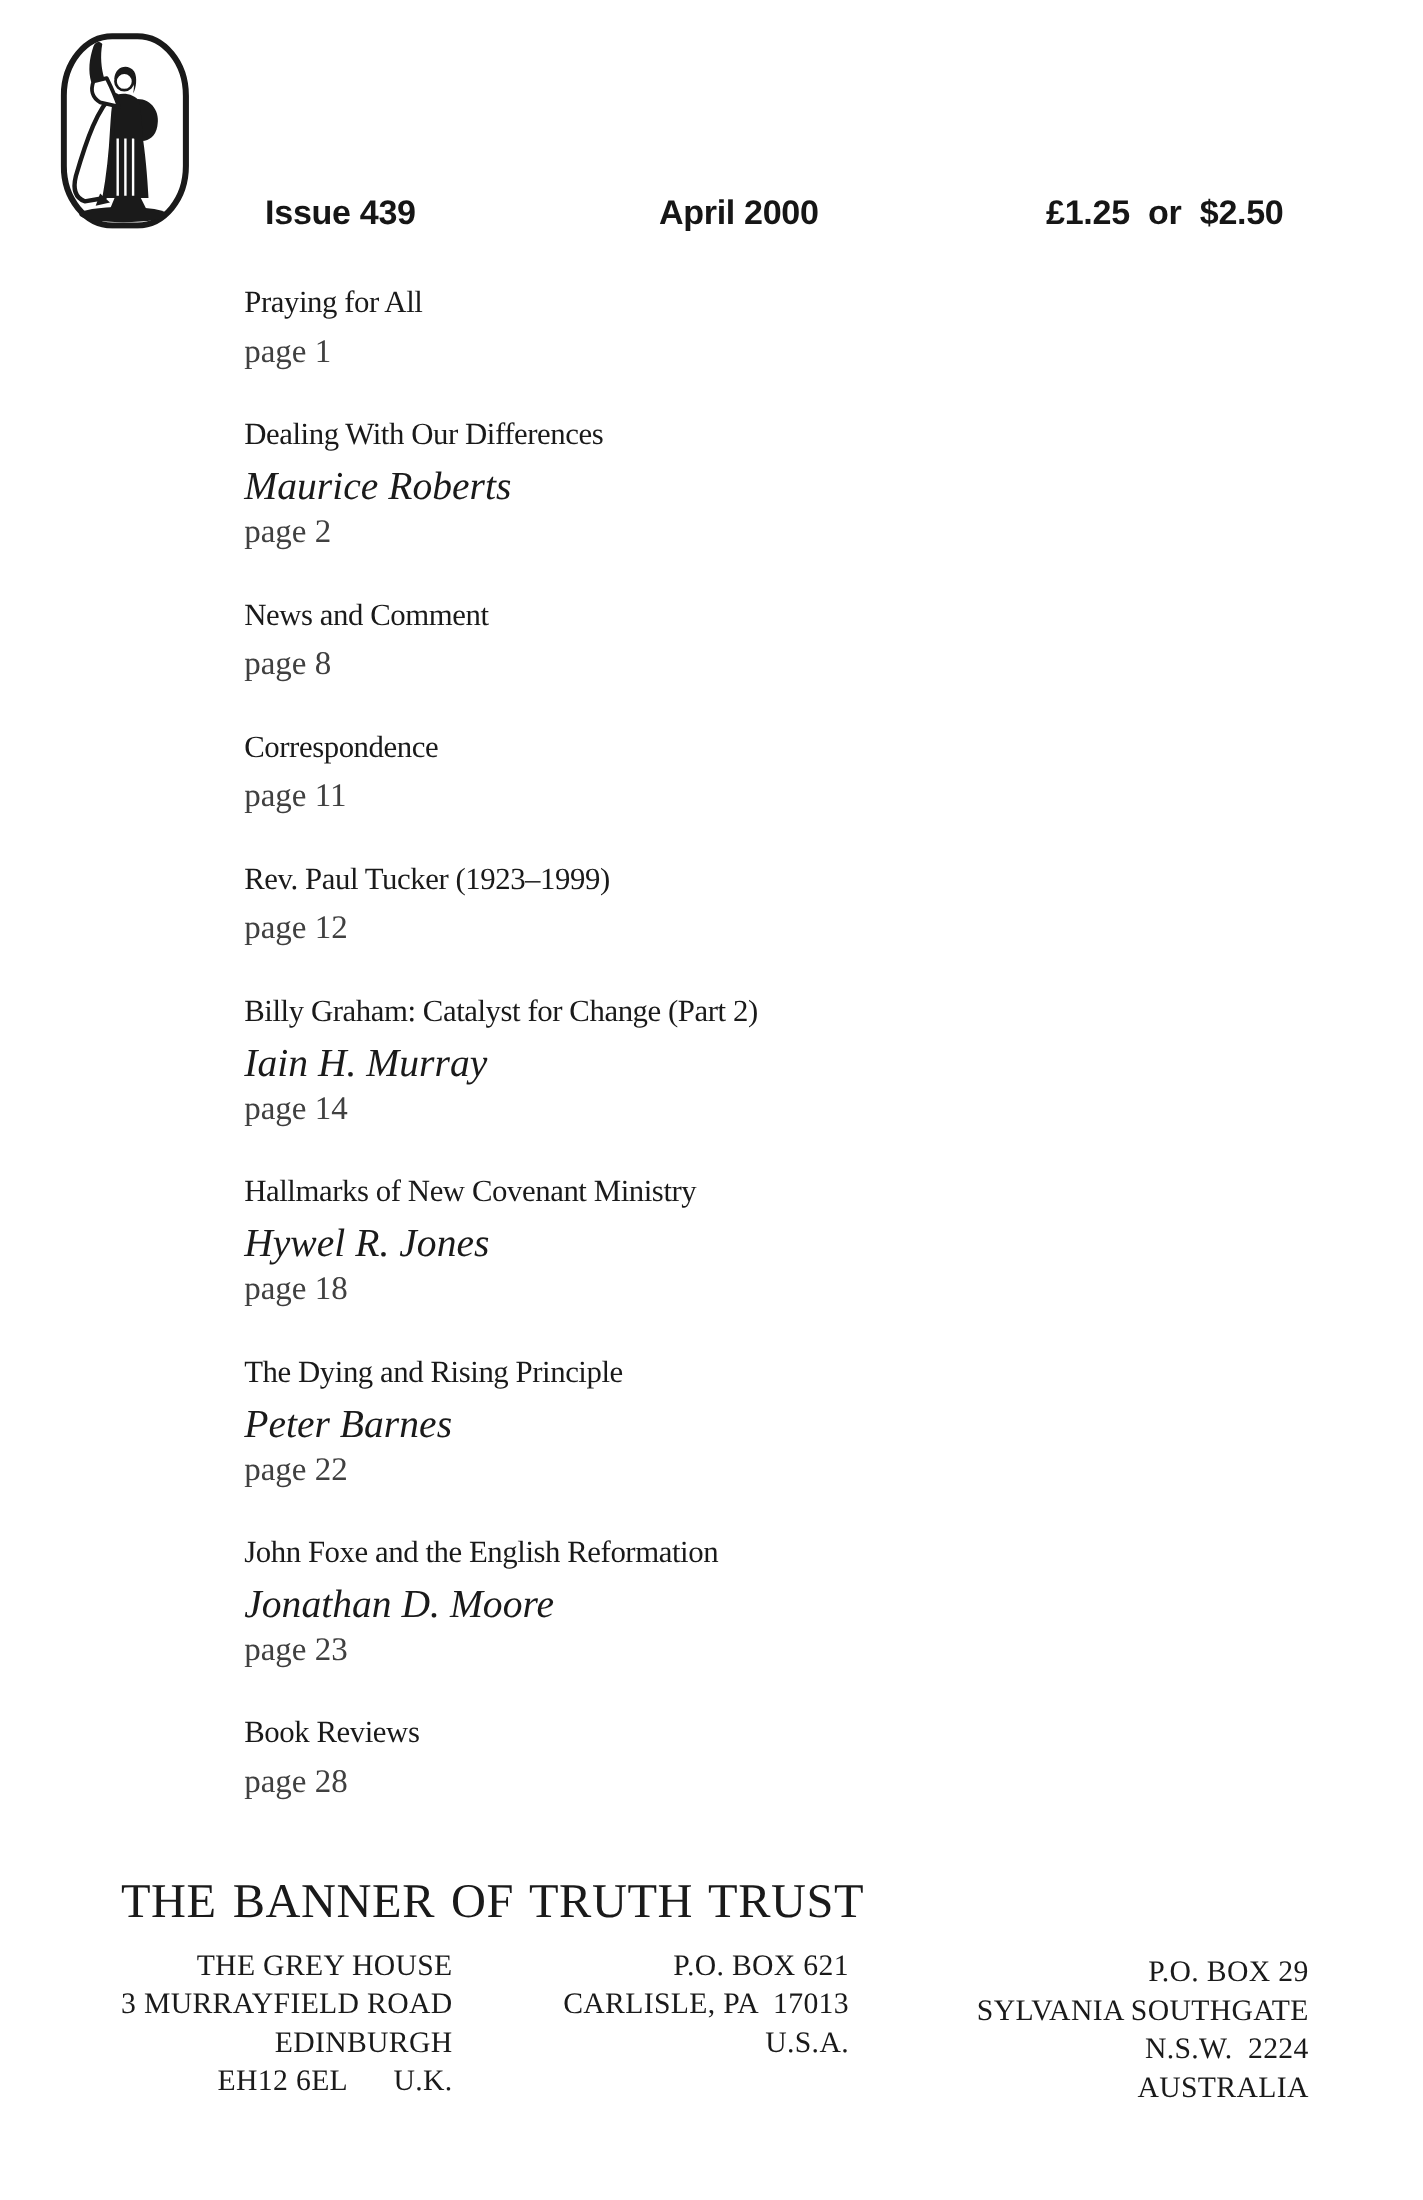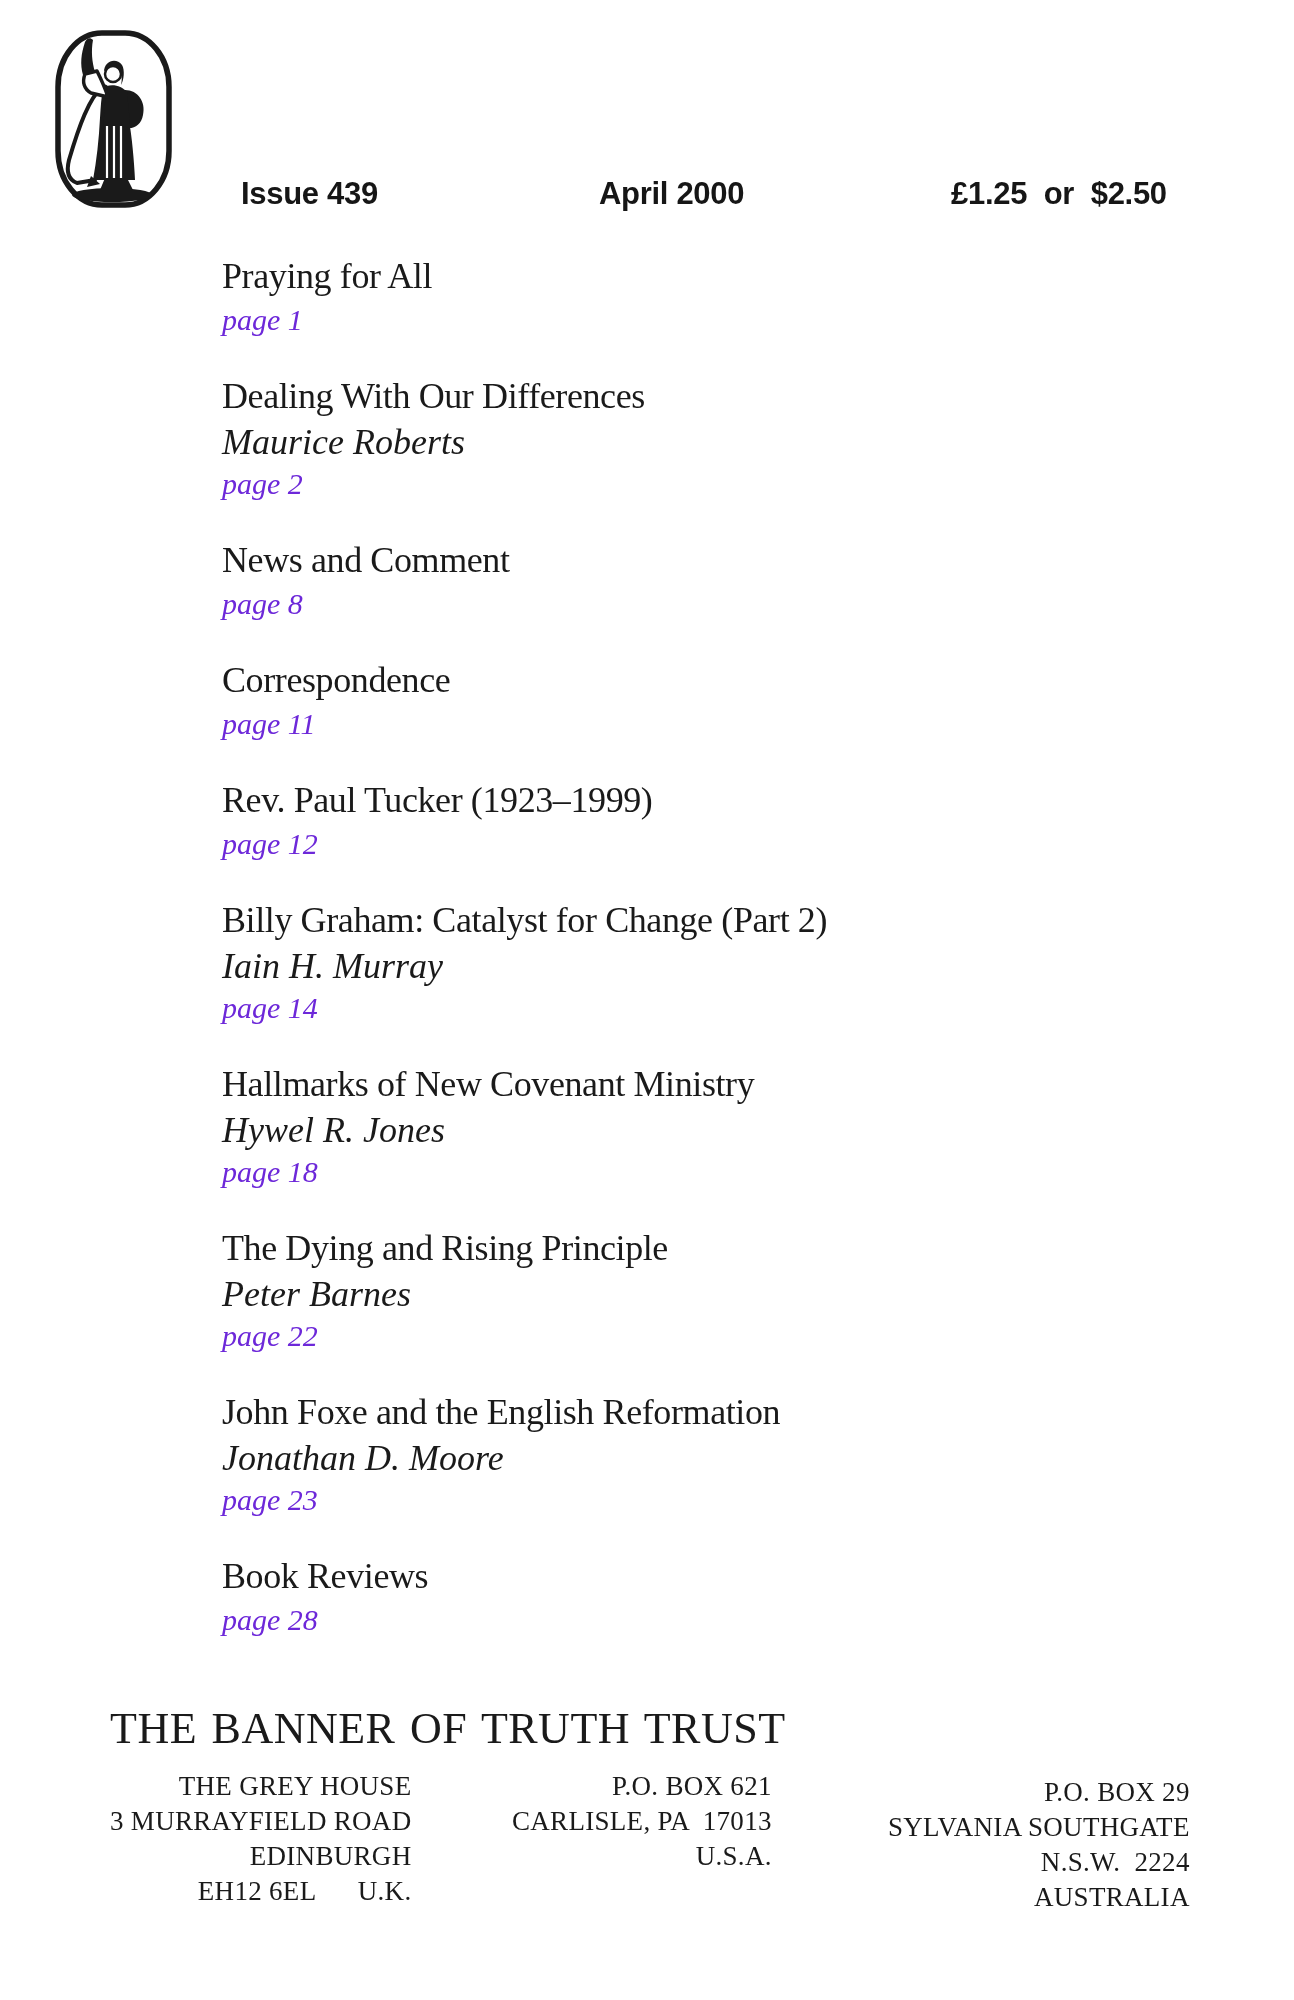--- a/index.html
+++ b/index.html
@@ -25,30 +25,30 @@
     white-space:pre-wrap;
   }
   .hdr-issue{left:221px;margin-left:20px;}
   .hdr-date{left:599px;}
   .hdr-price{left:951px;}
 
   
   .toc{position:absolute;left:222px;top:252px;width:980px;}
   .entry{margin:0 0 32px 0;}
   .title{
-    font-size:36px;line-height:48px;letter-spacing:-0.4px;
+    font-size:28px;line-height:48px;letter-spacing:-0.4px;
     color:#1a1a1a;
   }
   .author{
     font-style:italic;font-size:36px;line-height:44px;
     color:#1a1a1a;
   }
   .pageref{
-    font-style:italic;font-size:30px;line-height:40px;
-    color:#6d28d9;
+    font-size:30px;line-height:40px;
+    color:#404040;
   }
   .author:empty,.pageref:empty{display:none;}
 
   
   .pub-name{
     position:absolute;left:110px;top:1711px;
     font-size:44px;line-height:36px;letter-spacing:0.5px;word-spacing:3px;
     color:#1a1a1a;
   }
   .addr{

